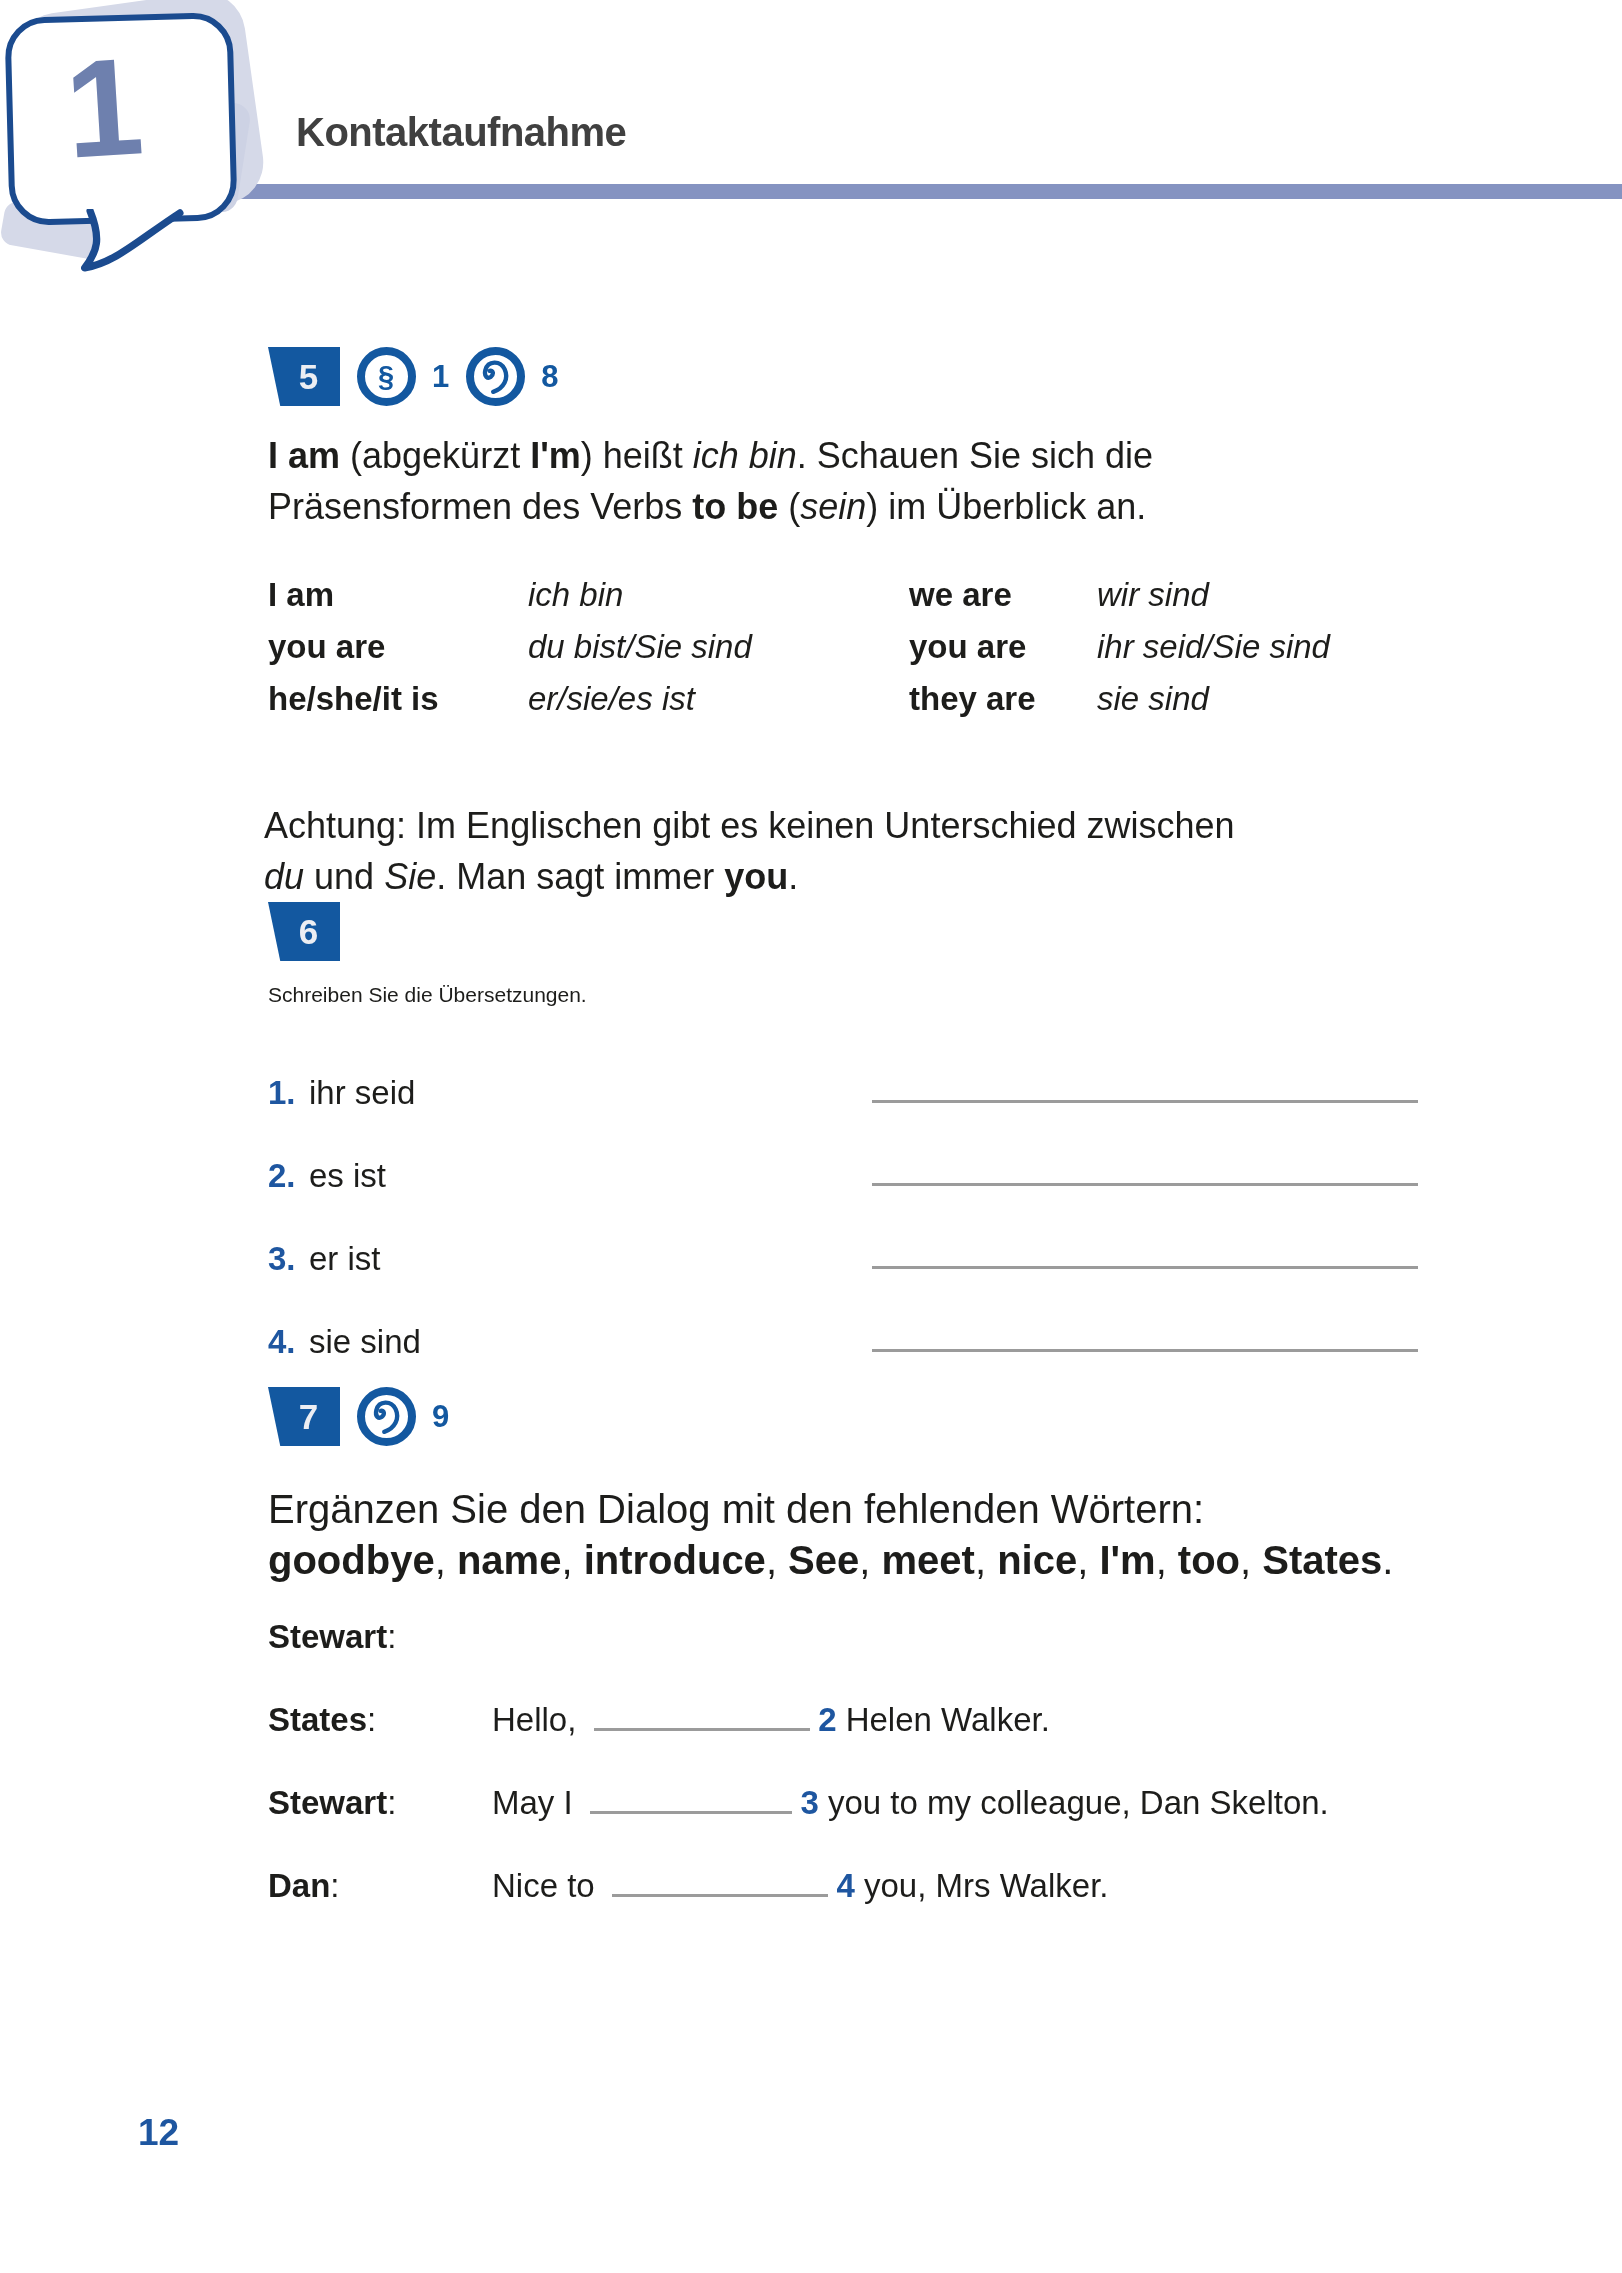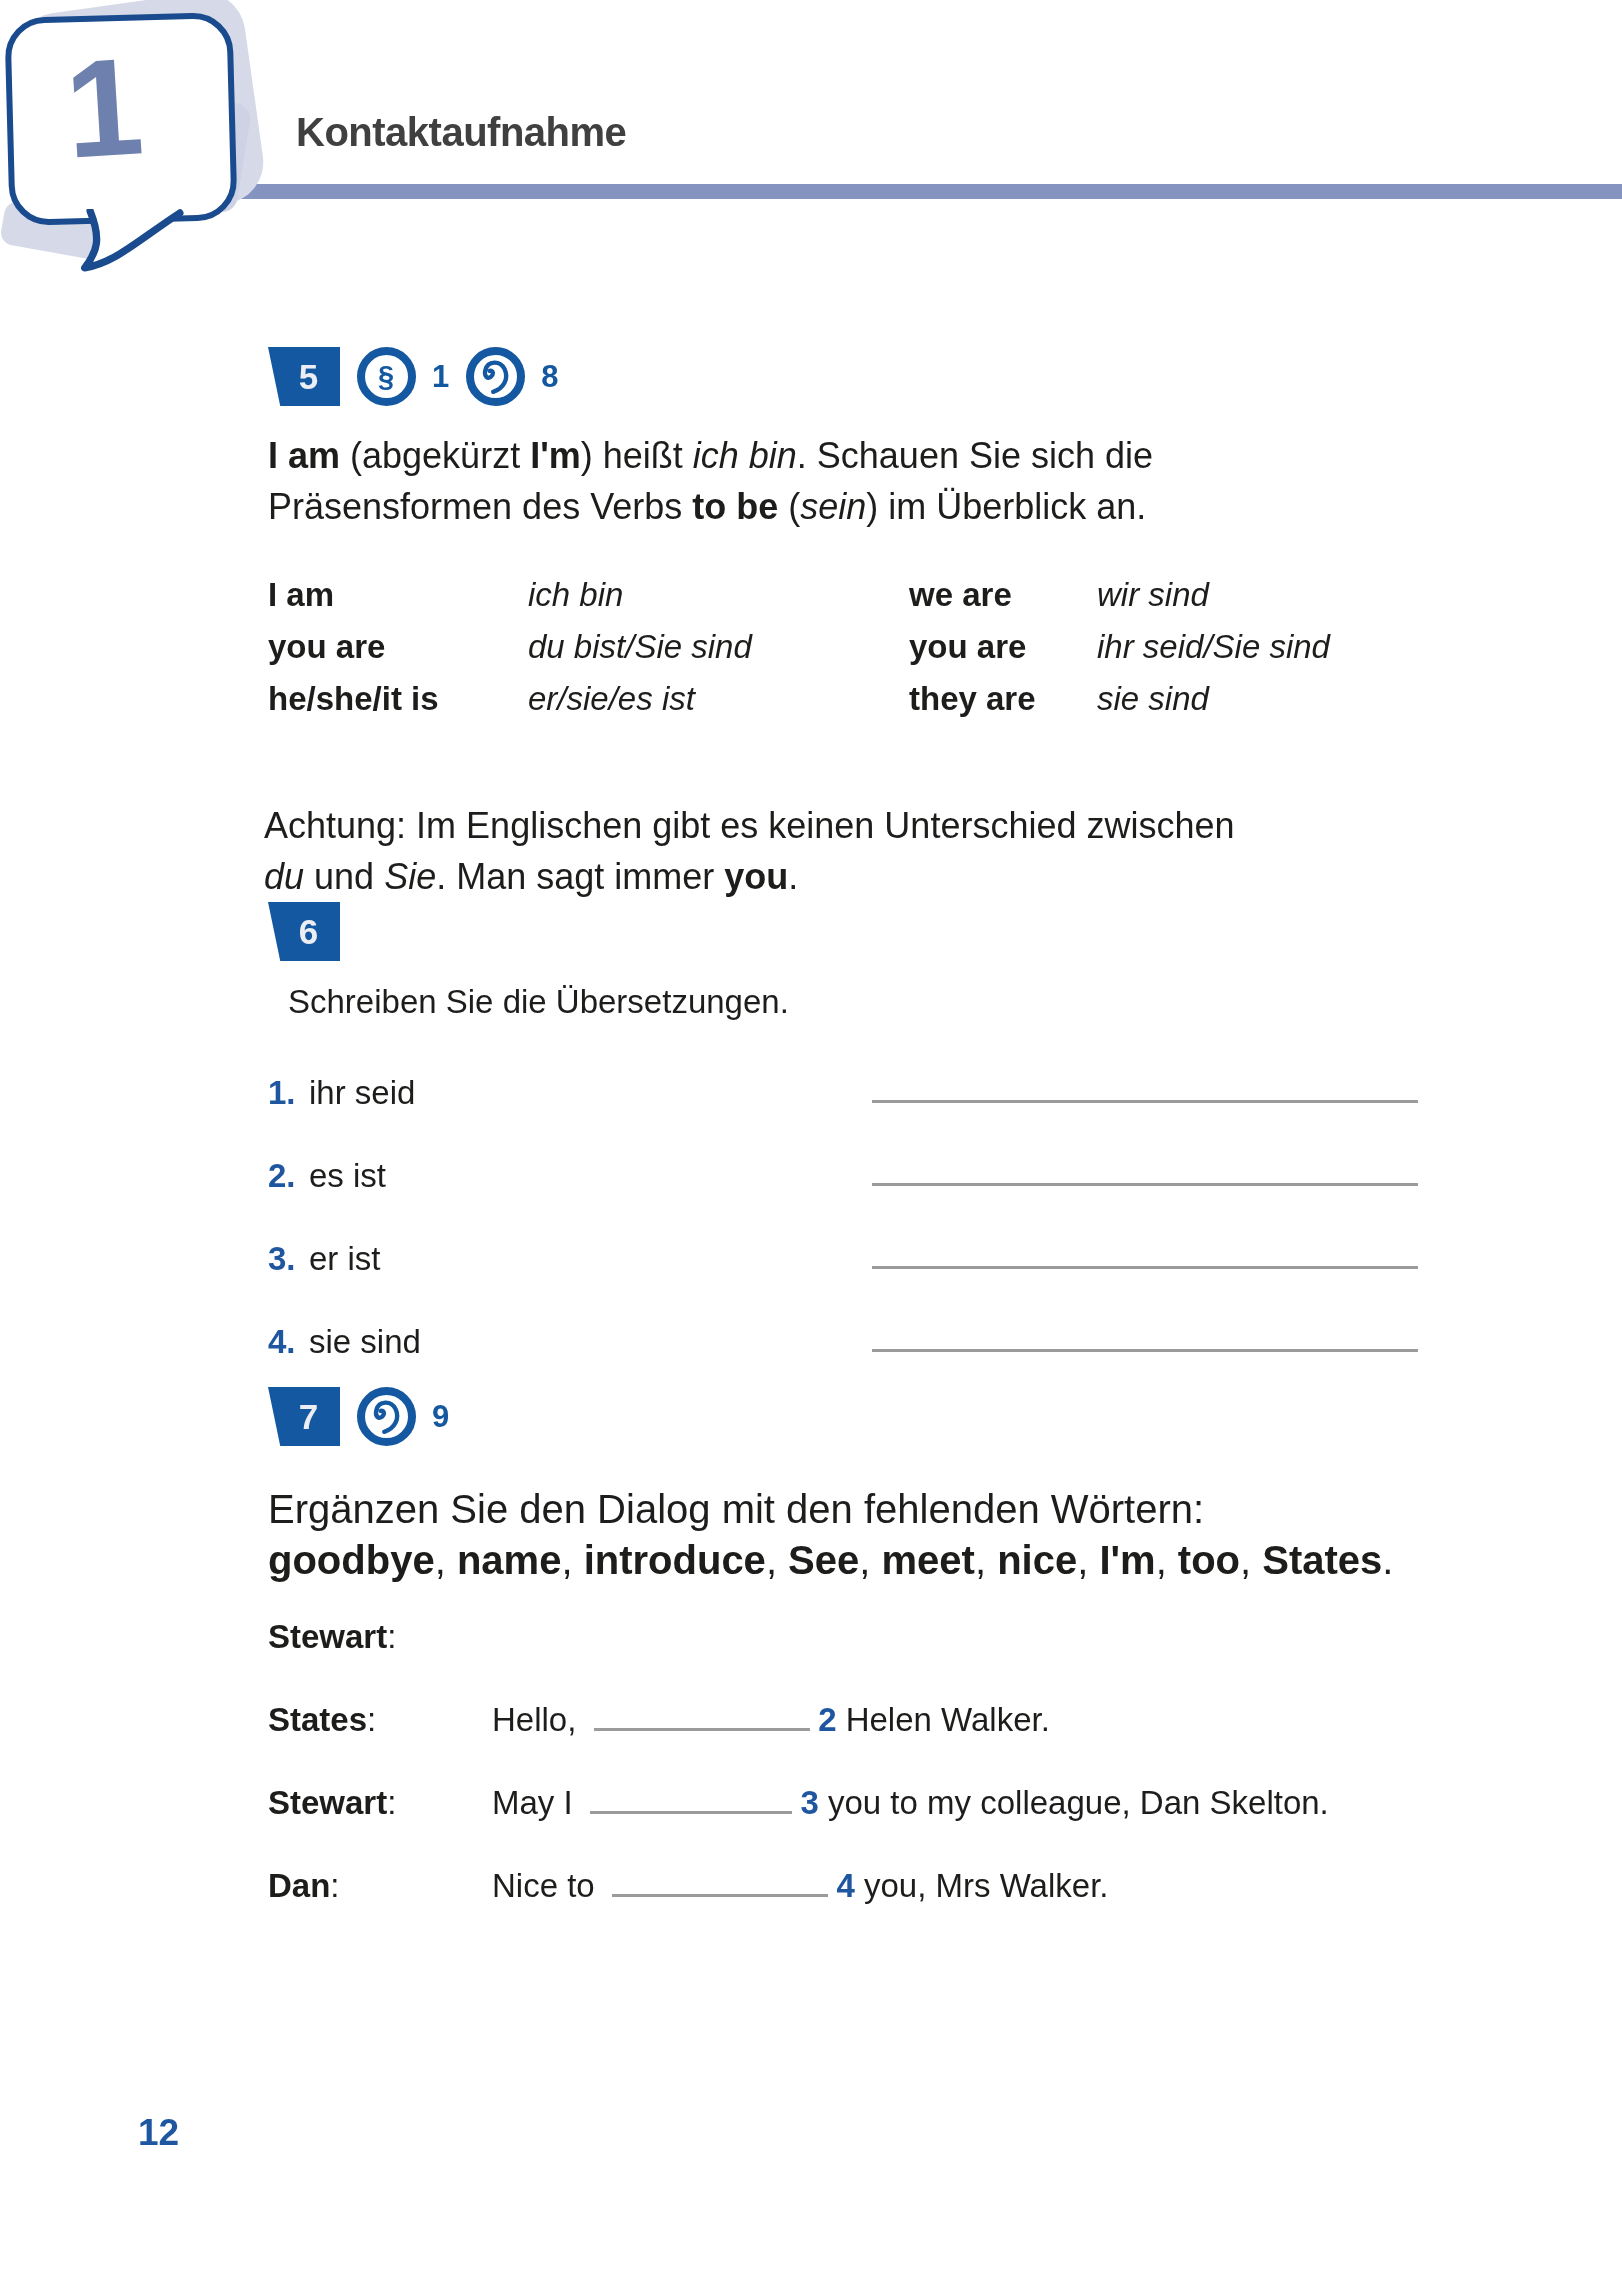--- a/index.html
+++ b/index.html
@@ -57,21 +57,21 @@
   .intro{position:absolute;left:268px;top:430px;}
   .conj-table{
     position:absolute;left:268px;top:569px;
     display:grid;grid-template-columns:260px 381px 188px auto;
     font-size:33px;line-height:52px;
   }
   .conj-table .c0,.conj-table .c2{font-weight:700;}
   .conj-table .c1,.conj-table .c3{font-style:italic;}
   .note{position:absolute;left:264px;top:768px;margin-top:32px;}
   
-  .instr6{position:absolute;left:268px;top:983px;font-size:33px;margin-left:20px;}
+  .instr6{position:absolute;left:268px;top:983px;font-size:21px;}
   .items6{position:absolute;left:268px;top:1070px;width:1152px;}
   .item6{position:relative;height:83px;font-size:33px;}
   .item6 .num{position:absolute;left:0;top:3.7px;color:#1e56a0;font-weight:700;}
   .item6 .txt{position:absolute;left:41px;top:3.7px;}
   .item6 .line{position:absolute;left:604px;top:0;width:546px;height:30px;border-bottom:3.7px solid #9b9b9b;}
   
   .instr7{position:absolute;left:268px;top:1484px;font-size:40px;line-height:51px;}
   .dialog{position:absolute;left:268px;top:1618px;width:1194px;}
   .dlg-row{display:grid;grid-template-columns:179px auto;height:83px;font-size:33px;align-items:start;gap:45px;}
   

